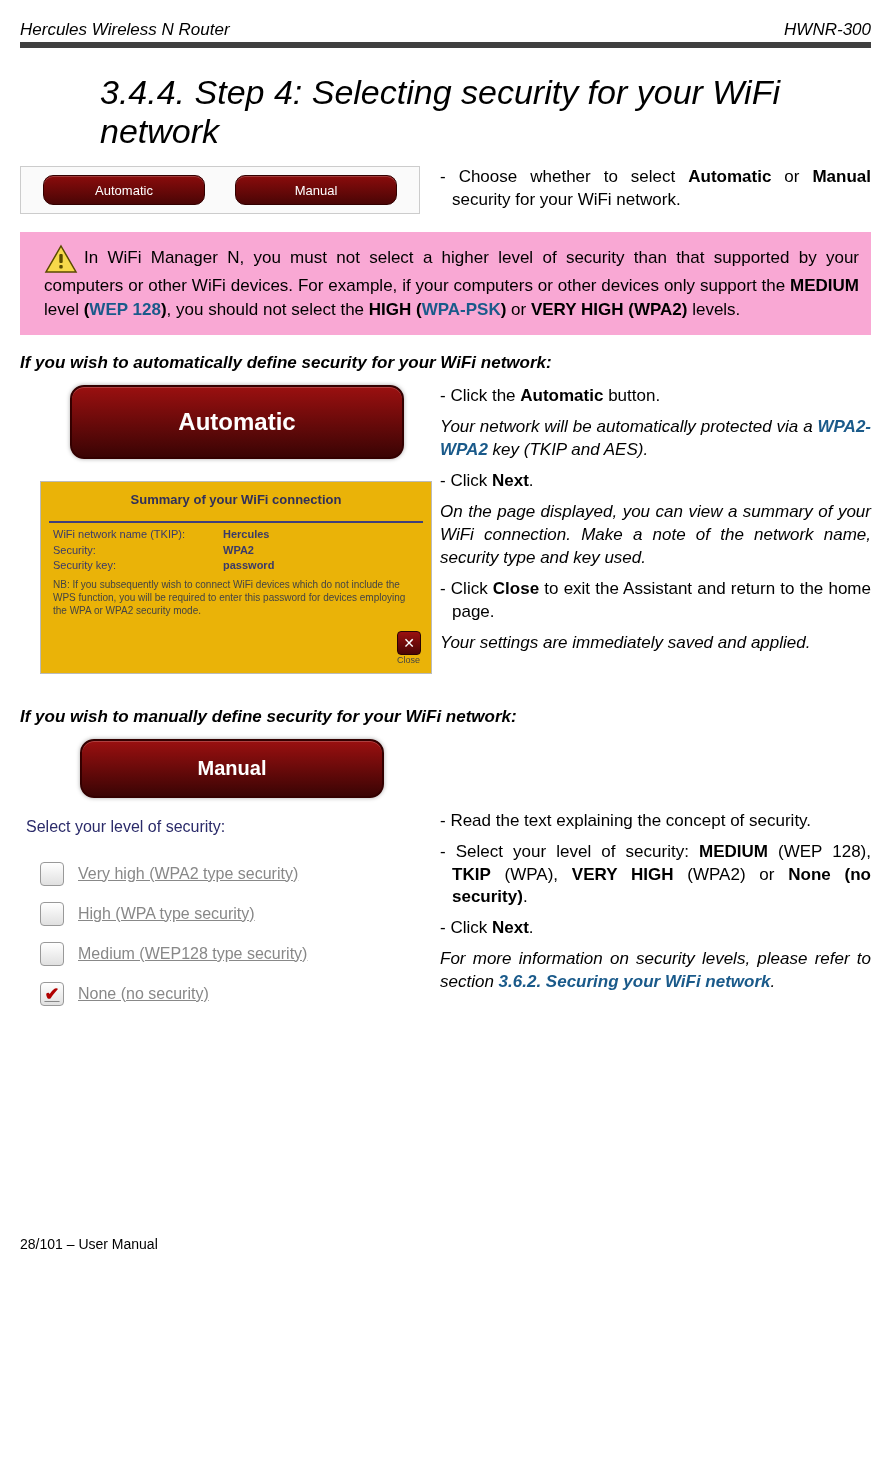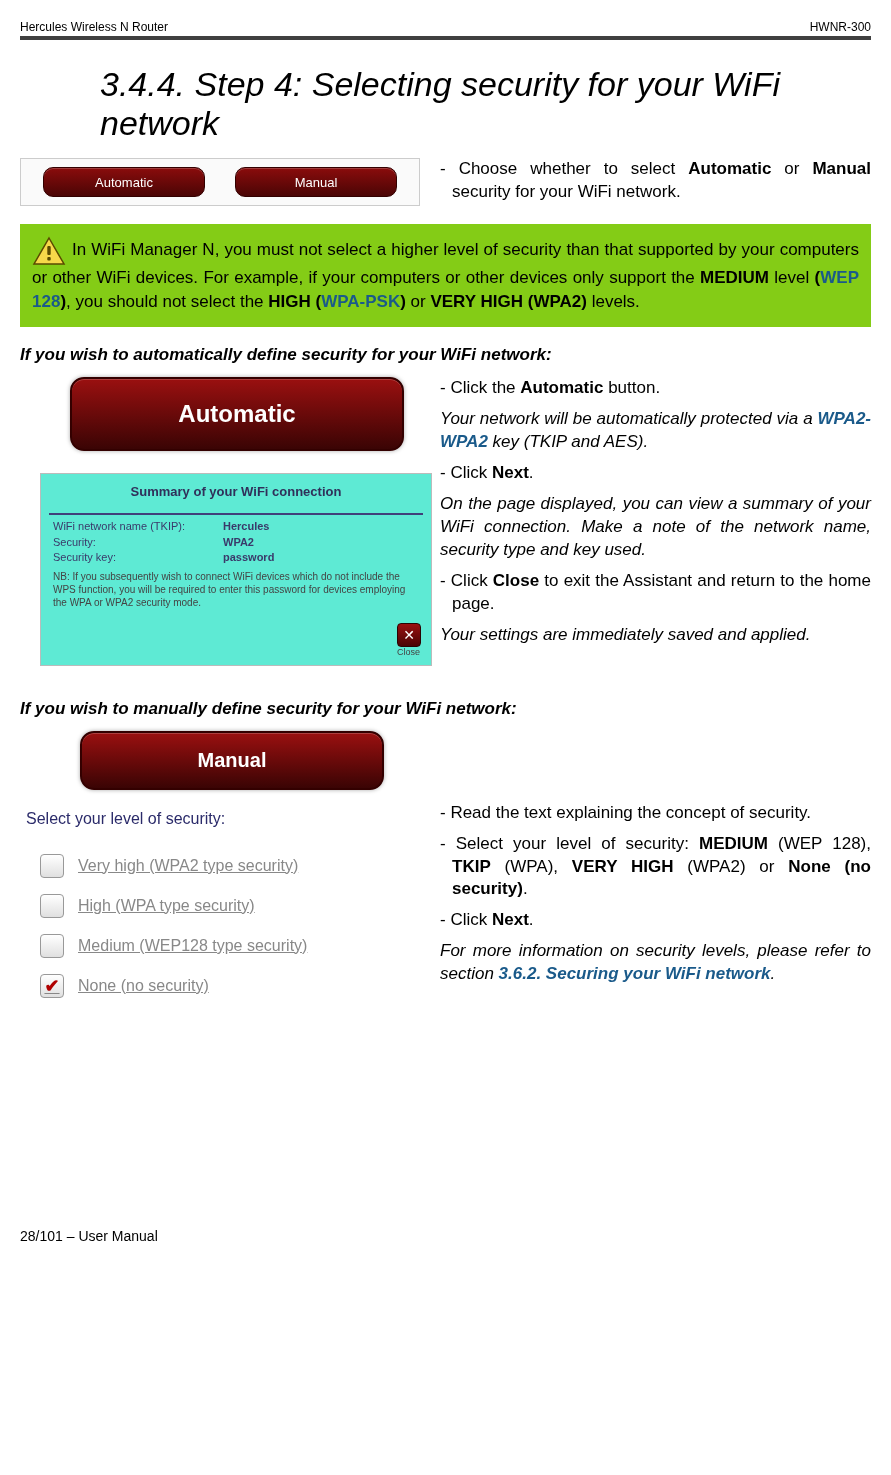--- a/index.html
+++ b/index.html
@@ -10,22 +10,23 @@
     color: #000;
     width: 891px;
   }
   .page {
     padding: 20px 20px 10px 20px;
     box-sizing: border-box;
   }
   .header-row {
     display: flex;
     justify-content: space-between;
-    font-size: 12px;
-    border-bottom: 4px solid #404040;
+    font-style: italic;
+    font-size: 17px;
+    border-bottom: 6px solid #404040;
     padding-bottom: 2px;
     margin-bottom: 25px;
   }
   .section-title {
     font-style: italic;
     font-size: 34px;
     margin: 20px 0 15px 80px;
   }
   .row {
     display: flex;
@@ -100,22 +101,22 @@
      font-size: 20px;
      font-weight: bold;
      display: flex;
      align-items: center;
      justify-content: center;
      box-shadow: 0 0 4px #aaa, inset 0 1px 0 rgba(255,255,255,.2);
   }
 
   
   .tip-box {
-    background: #84cc16;
-    padding: 12px 12px 14px 12px;
+    background: #f9a8d4;
+    padding: 12px 12px 14px 24px;
     margin: 8px 0 18px 0;
     font-size: 17px;
     line-height: 1.4;
     text-align: justify;
   }
   .warn-icon {
     display: inline-block;
     width: 34px; height: 30px;
     vertical-align: middle;
     margin-right: 6px;
@@ -126,21 +127,21 @@
     font-weight: bold;
     font-size: 17px;
     margin: 10px 0 12px 0;
   }
 
   
   .summary-card {
     border: 1px solid #bbb;
     width: 390px;
     margin-left: 20px;
-    background: #5eead4;
+    background: #eab308;
     font-size: 11px;
     color: #3a3a6a;
   }
   .summary-title-bar {
     height: 2px;
     background: #40407a;
     margin: 8px 8px 0 8px;
   }
   .summary-title {
     text-align: center;

